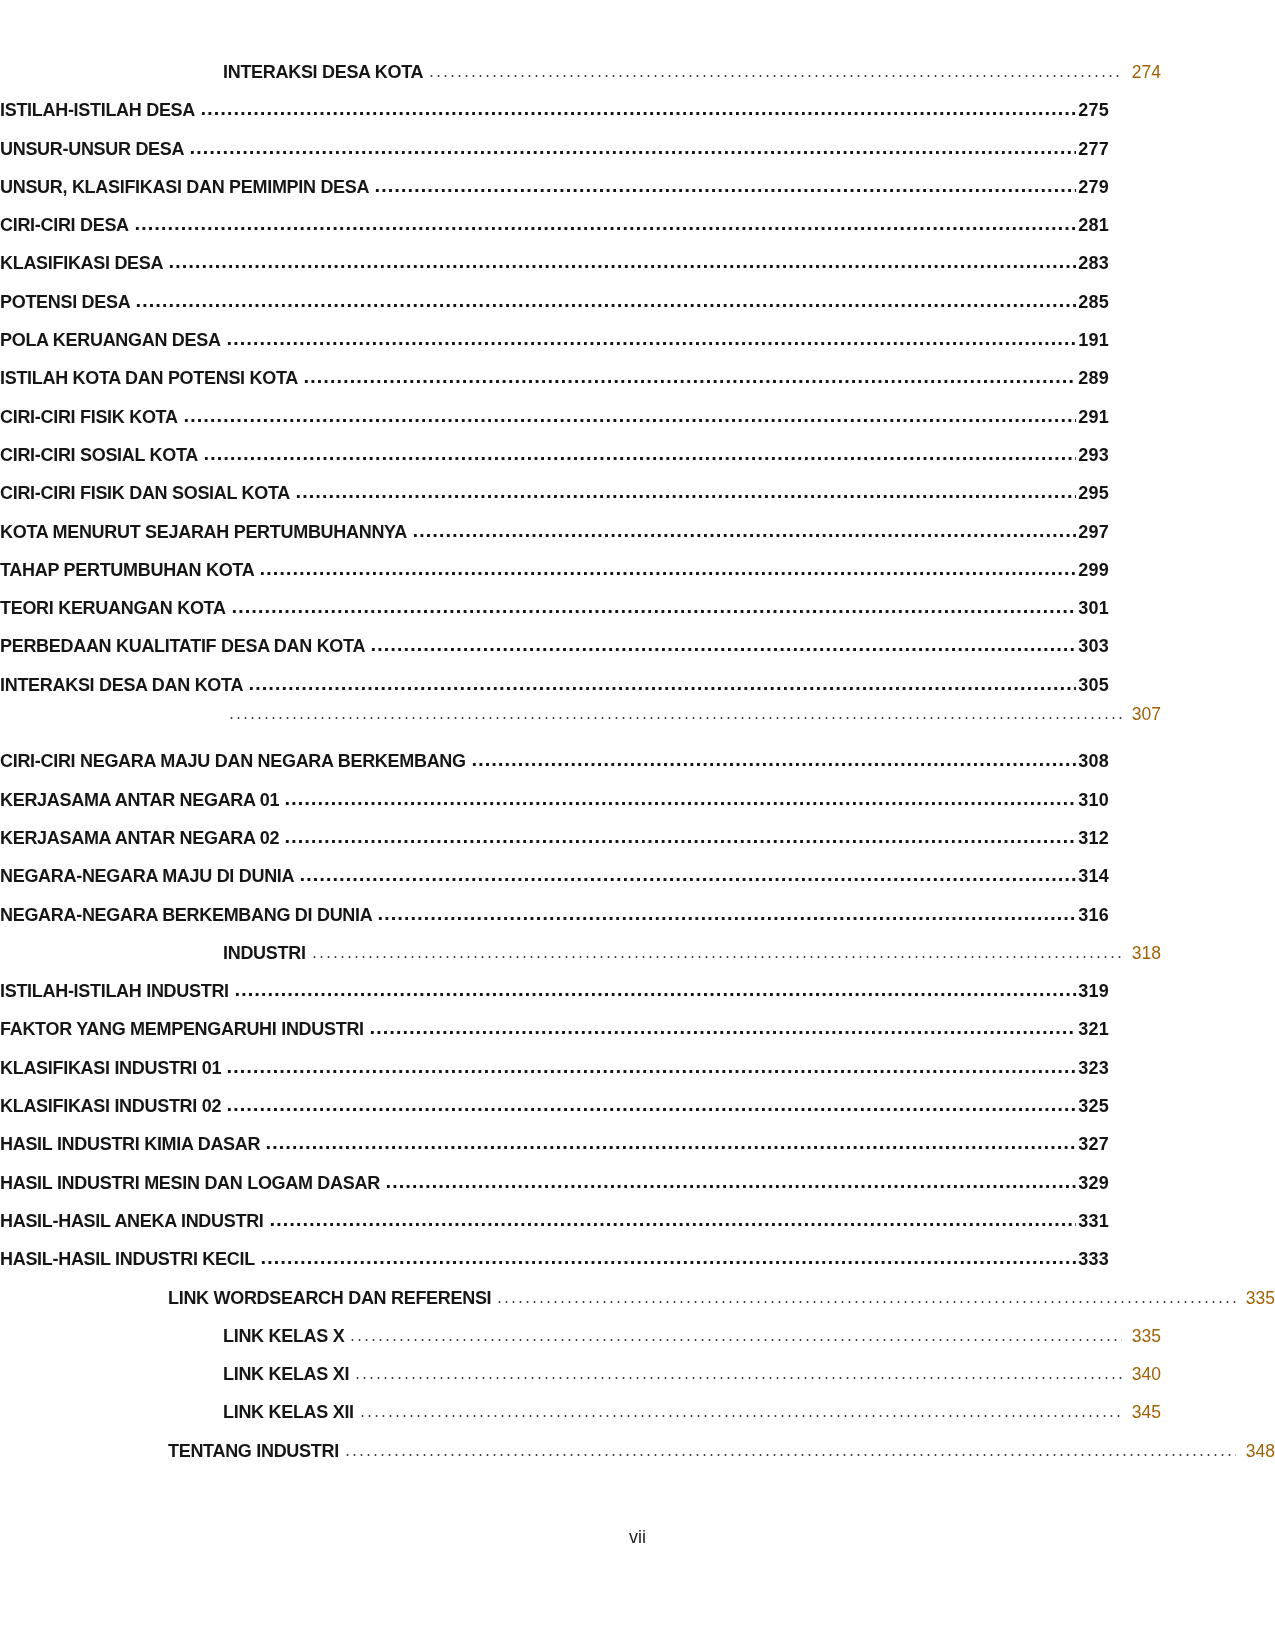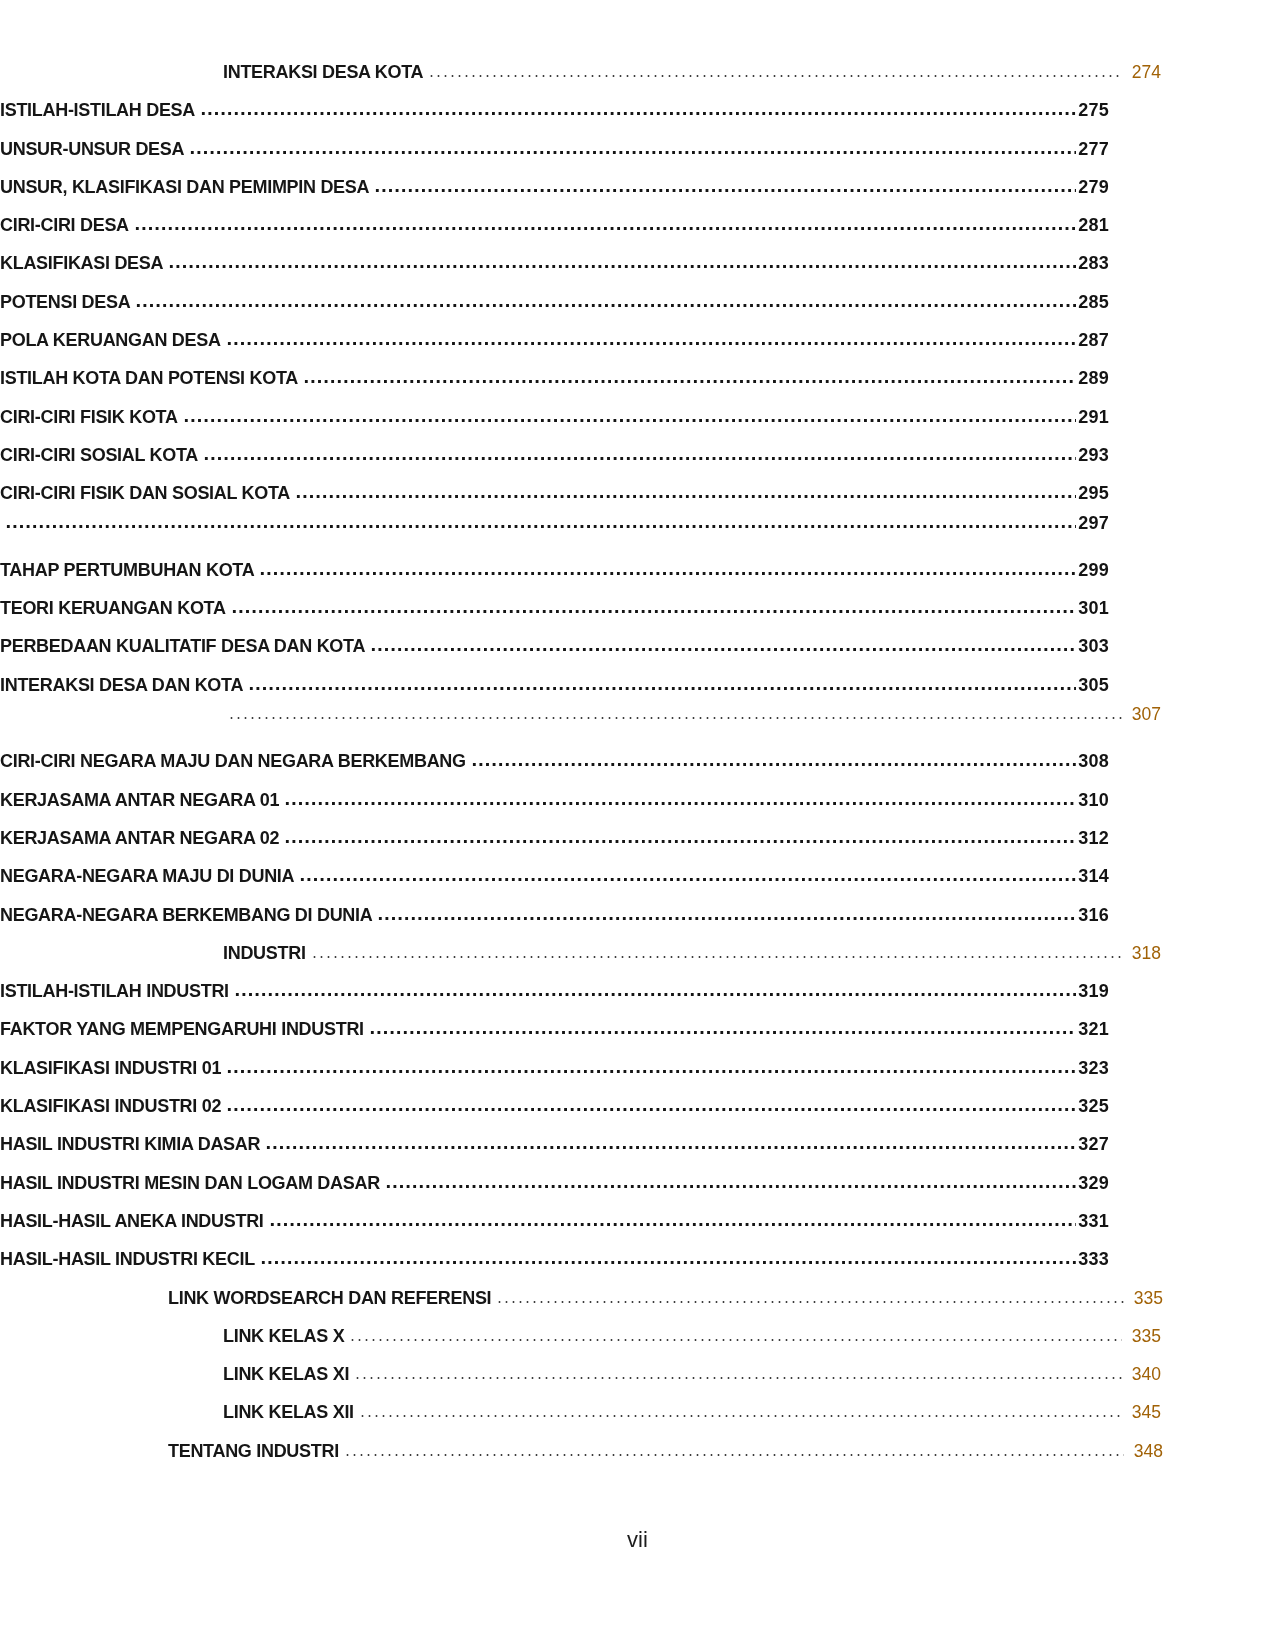--- a/index.html
+++ b/index.html
@@ -16,21 +16,21 @@
     top: 53px;
     left: 0;
     right: 0;
   }
   .toc-row {
     display: flex;
     align-items: baseline;
     height: 38.3px;
     box-sizing: border-box;
   }
-  .lvl0 { padding-left: 168px; padding-right: 112px; }
+  .lvl0 { padding-left: 168px; }
   .lvl1 { padding-left: 223px; padding-right: 114px; }
   .lvl2 { padding-right: 166px; }
   .toc-label {
     font-weight: bold;
     font-size: 18px;
     line-height: 38.3px;
     letter-spacing: -0.3px;
     color: #161616;
     white-space: nowrap;
   }
@@ -62,21 +62,21 @@
     color: #141414;
     margin-left: 1px;
     letter-spacing: 0.2px;
   }
   .footer {
     position: absolute;
     top: 1527px;
     left: 0;
     width: 100%;
     text-align: center;
-    font-size: 22px;
+    font-size: 18px;
     color: #1d1d1d;
   }
 </style>
 </head>
 <body>
 
 <div class="page">
   <div class="toc">
       <div class="toc-row lvl1">
     <span class="toc-label">INTERAKSI DESA KOTA</span>
@@ -109,21 +109,21 @@
     <span class="toc-page">283</span>
   </div>
       <div class="toc-row lvl2 bold-row">
     <span class="toc-label">POTENSI DESA</span>
     <span class="dots"></span>
     <span class="toc-page">285</span>
   </div>
       <div class="toc-row lvl2 bold-row">
     <span class="toc-label">POLA KERUANGAN DESA</span>
     <span class="dots"></span>
-    <span class="toc-page">287</span>
+    <span class="toc-page">191</span>
   </div>
       <div class="toc-row lvl2 bold-row">
     <span class="toc-label">ISTILAH KOTA DAN POTENSI KOTA</span>
     <span class="dots"></span>
     <span class="toc-page">289</span>
   </div>
       <div class="toc-row lvl2 bold-row">
     <span class="toc-label">CIRI-CIRI FISIK KOTA</span>
     <span class="dots"></span>
     <span class="toc-page">291</span>
@@ -132,20 +132,21 @@
     <span class="toc-label">CIRI-CIRI SOSIAL KOTA</span>
     <span class="dots"></span>
     <span class="toc-page">293</span>
   </div>
       <div class="toc-row lvl2 bold-row">
     <span class="toc-label">CIRI-CIRI FISIK DAN SOSIAL KOTA</span>
     <span class="dots"></span>
     <span class="toc-page">295</span>
   </div>
       <div class="toc-row lvl2 bold-row">
+    <span class="toc-label">KOTA MENURUT SEJARAH PERTUMBUHANNYA</span>
     <span class="dots"></span>
     <span class="toc-page">297</span>
   </div>
       <div class="toc-row lvl2 bold-row">
     <span class="toc-label">TAHAP PERTUMBUHAN KOTA</span>
     <span class="dots"></span>
     <span class="toc-page">299</span>
   </div>
       <div class="toc-row lvl2 bold-row">
     <span class="toc-label">TEORI KERUANGAN KOTA</span>

